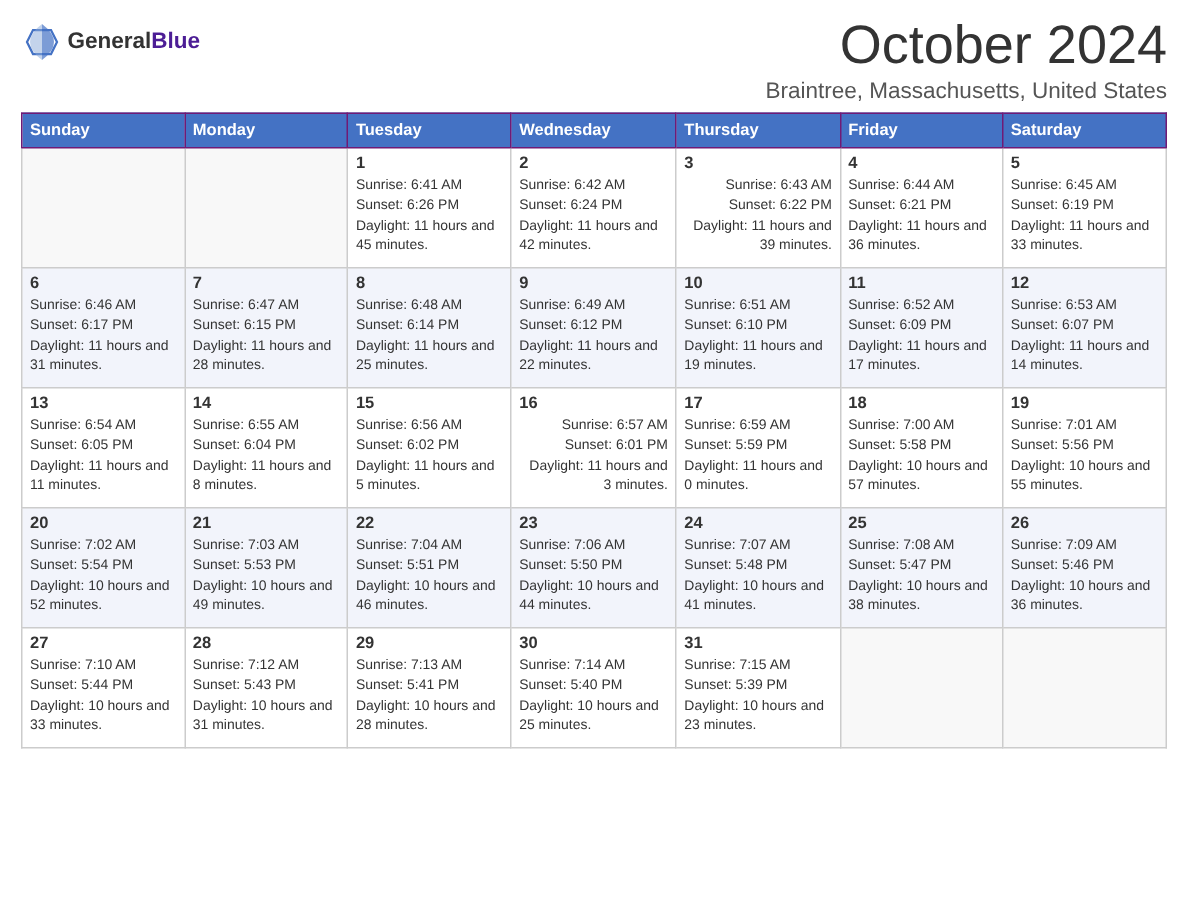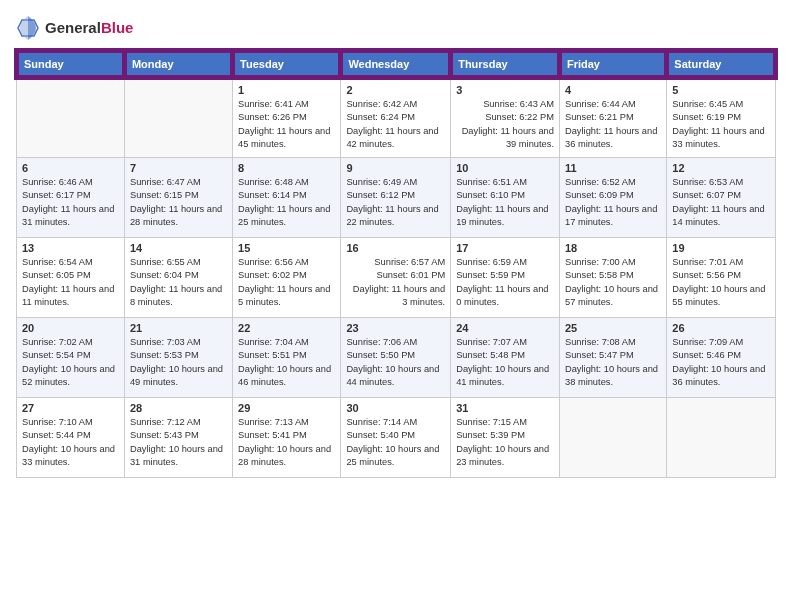--- a/index.html
+++ b/index.html
@@ -59,21 +59,21 @@
       border-collapse: collapse;
       font-size: 10px;
     }
     thead tr th {
       background: #4472c4;
       color: #fff;
       font-size: 11px;
       font-weight: bold;
       text-align: left;
       padding: 5px 5px;
-      border: 5px solid #701a75;
+      border: 1px solid #701a75;
     }
     tbody tr td {
       border: 1px solid #ccc;
       vertical-align: top;
       padding: 4px 5px;
       min-height: 70px;
       height: 80px;
       width: 113px;
       font-size: 9.5px;
       color: #333;
@@ -107,22 +107,26 @@
   <div class="header">
     <div class="logo">
       <svg class="logo-icon" viewBox="0 0 28 28" xmlns="http://www.w3.org/2000/svg">
         <rect width="28" height="28" fill="white"></rect>
         <polygon points="8,6 20,6 24,14 20,22 8,22 4,14" fill="none" stroke="#4472c4" stroke-width="1.5"></polygon>
         <path d="M14,2 Q22,8 22,14 Q22,20 14,26" fill="#4472c4" opacity="0.7"></path>
         <path d="M14,2 Q6,8 6,14 Q6,20 14,26" fill="#87a8d8" opacity="0.5"></path>
       </svg>
       <div class="logo-text">
         <span>General</span>
-        <span style="color:#be185d;">Blue</span>
+        <span style="color:#4c1d95;">Blue</span>
       </div>
+    </div>
+    <div class="title-block">
+      <div class="month-title">October 2024</div>
+      <div class="location-title">Braintree, Massachusetts, United States</div>
     </div>
   </div>
 
   <table>
     <thead>
       <tr>
       <th>Sunday</th>
           <th>Monday</th>
           <th>Tuesday</th>
           <th>Wednesday</th>

